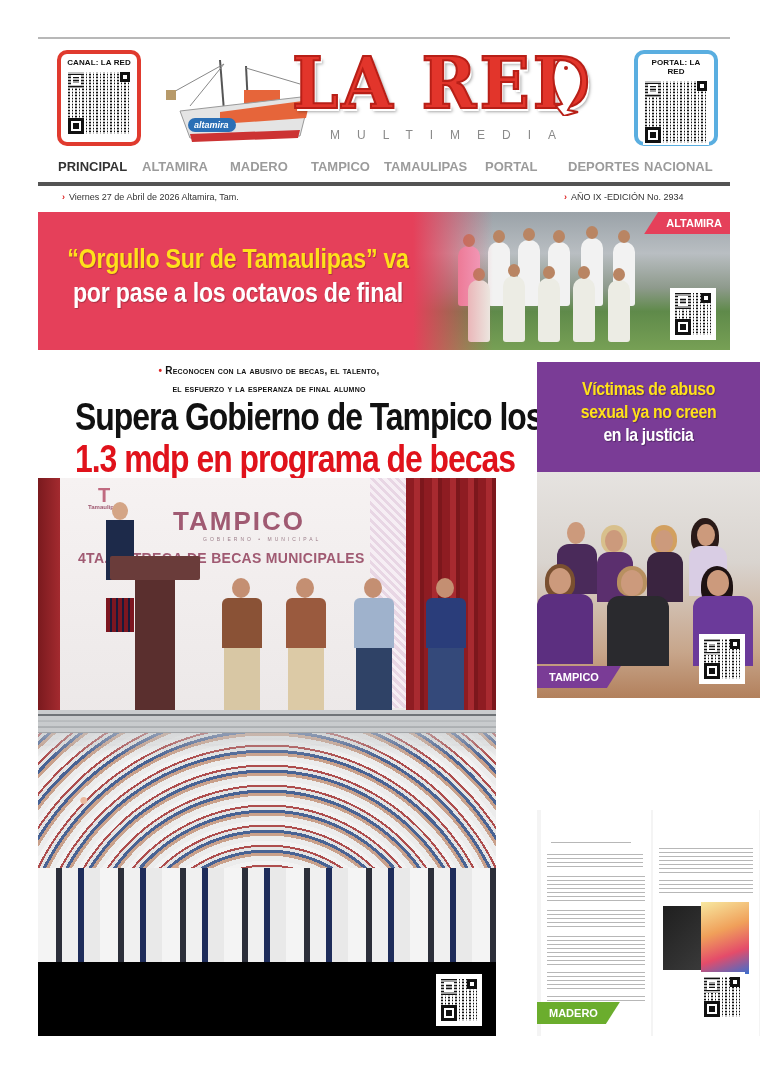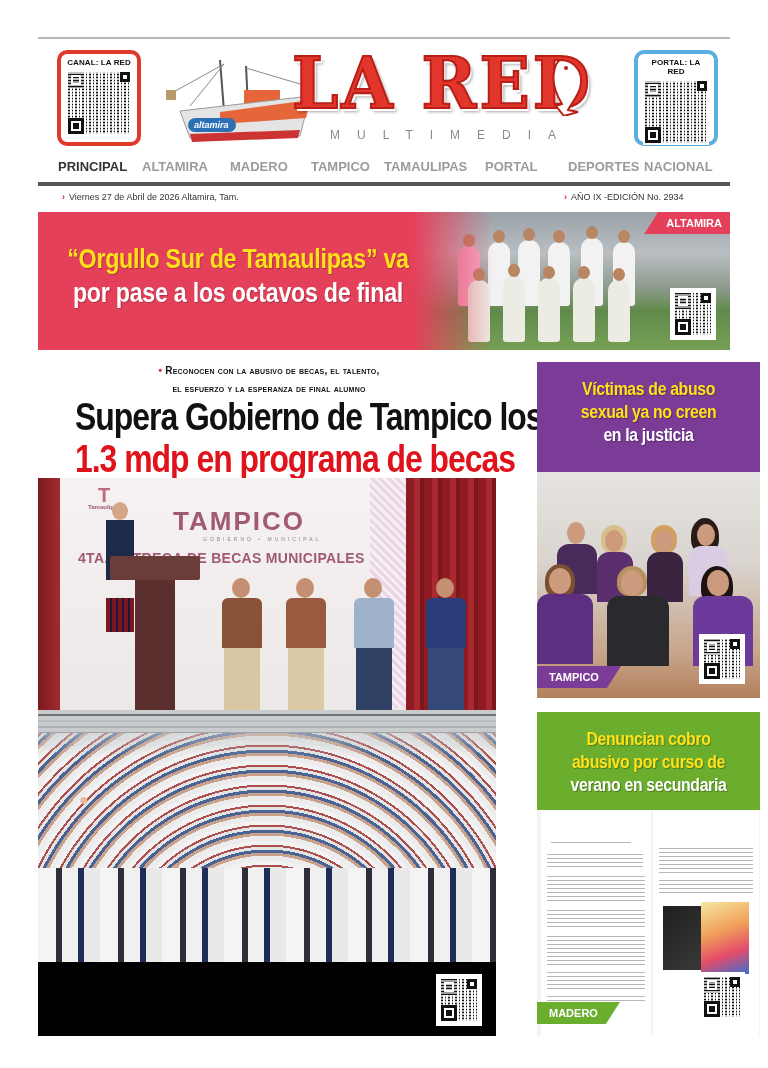--- a/index.html
+++ b/index.html
@@ -329,25 +329,20 @@
         <div class="hair" style="left:2px;top:-4px;width:32px;height:40px;background:#1e1212"></div>
         <div class="h" style="left:8px;top:0;width:22px;height:26px"></div>
         <div class="b" style="left:-6px;top:26px;width:60px;height:70px;background:#6b3a9a"></div>
       </div>
     <div class="qr-small" style="left:162px;top:162px;width:46px;height:50px;"><div class="qr"><div class="qr-noise"></div><div class="qr-tr"></div></div></div>
     <div class="section-tag tag-tampico">TAMPICO</div>
   </div>
 </div>
 
 <div class="side-card card-green">
-  <div class="side-head">
-    <span class="y">Denuncian cobro</span>
-    <span class="y">abusivo por curso de</span>
-    <span class="w">verano en secundaria</span>
-  </div>
   <div class="doc-photo">
     <div class="doc-page" style="left:4px;top:0;width:110px;height:226px;">
       <div class="doc-lines" style="left:10px;top:32px;width:80px;height:4px;"></div>
       <div class="doc-lines" style="left:6px;top:44px;width:96px;height:16px;"></div>
       <div class="doc-lines" style="left:6px;top:66px;width:98px;height:28px;"></div>
       <div class="doc-lines" style="left:6px;top:100px;width:98px;height:20px;"></div>
       <div class="doc-lines" style="left:6px;top:126px;width:98px;height:32px;"></div>
       <div class="doc-lines" style="left:6px;top:162px;width:98px;height:20px;"></div>
       <div class="doc-lines" style="left:6px;top:186px;width:98px;height:8px;"></div>
     </div>

